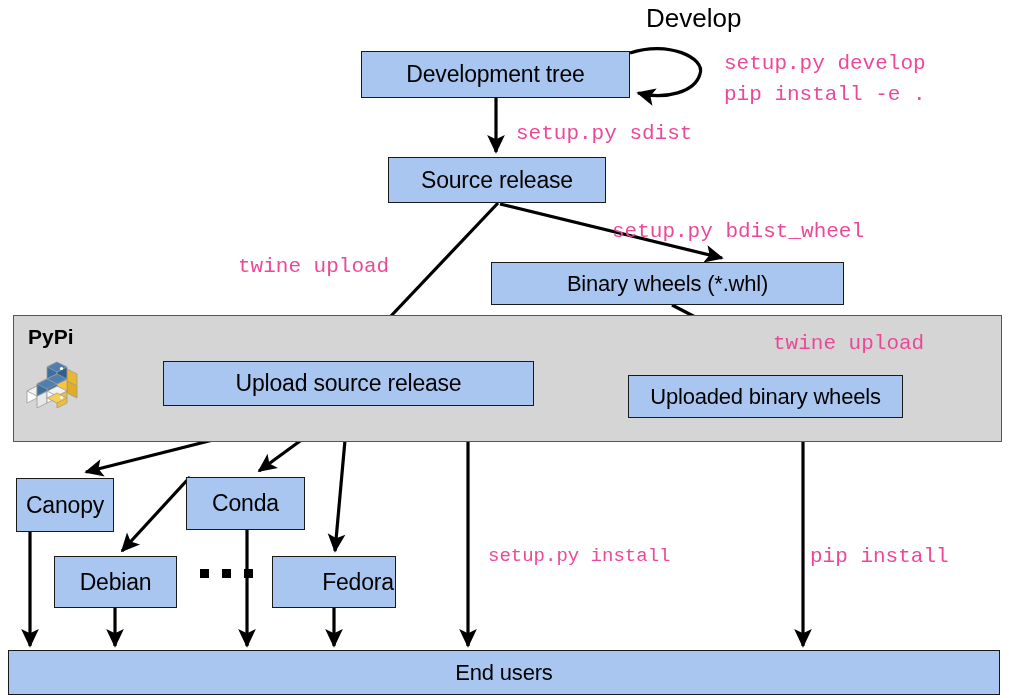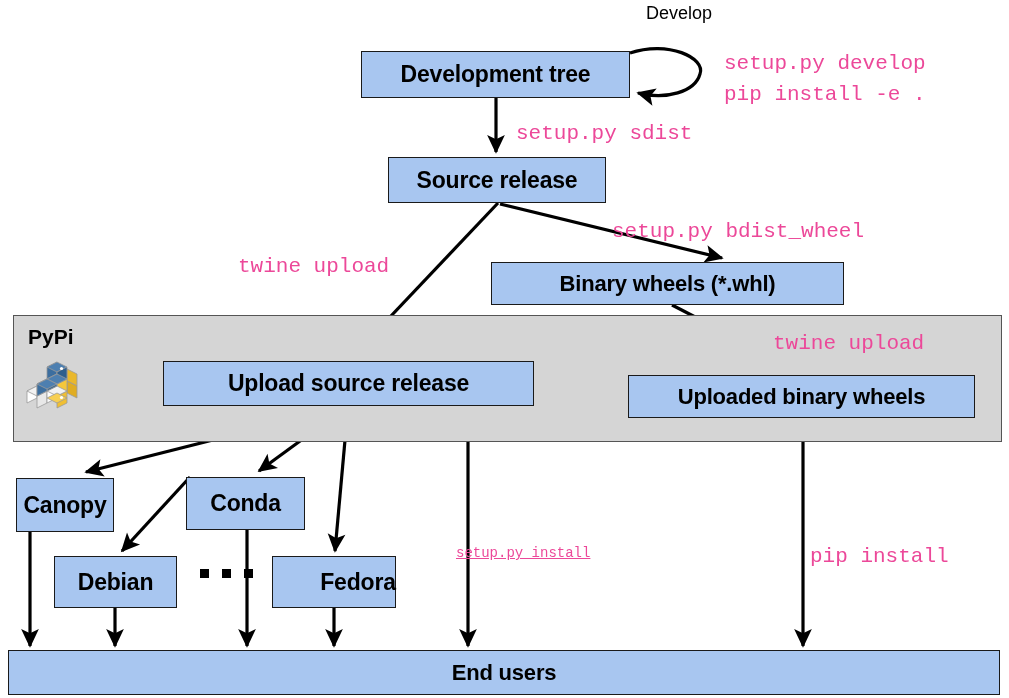--- a/index.html
+++ b/index.html
@@ -25,21 +25,21 @@
     width: 1009px;
     height: 698px;
   }
   .node {
     position: absolute;
     box-sizing: border-box;
     background: #a8c6f0;
     border: 1.6px solid #1a1a1a;
     color: #000000;
     font-family: "Liberation Sans", sans-serif;
-    font-weight: bold;
+    font-weight: normal;
     display: flex;
     align-items: center;
     justify-content: center;
     text-align: right;
     letter-spacing: -0.2px;
     z-index: 3;
   }
   .group-box {
     position: absolute;
     box-sizing: border-box;
@@ -178,48 +178,48 @@
       </div>
       <div class="node" style="left: 388px; top: 157px; width: 218px; height: 46px; font-size: 23px; background: rgb(168, 198, 240); border-color: rgb(26, 26, 26);">
         <span>Source release</span>
       </div>
       <div class="node" style="left: 491px; top: 262px; width: 353px; height: 43px; font-size: 22px; background: rgb(168, 198, 240); border-color: rgb(26, 26, 26);">
         <span>Binary wheels (*.whl)</span>
       </div>
       <div class="node" style="left: 163px; top: 361px; width: 371px; height: 45px; font-size: 23px; background: rgb(168, 198, 240); border-color: rgb(26, 26, 26);">
         <span>Upload source release</span>
       </div>
-      <div class="node" style="left: 628px; top: 375px; width: 347px; height: 43px; font-size: 22px; background: rgb(168, 198, 240); border-color: rgb(26, 26, 26);">
+      <div class="node" style="left: 628px; top: 375px; width: 275px; height: 43px; font-size: 22px; background: rgb(168, 198, 240); border-color: rgb(26, 26, 26);">
         <span>Uploaded binary wheels</span>
       </div>
       <div class="node" style="left: 16px; top: 478px; width: 98px; height: 54px; font-size: 23px; background: rgb(168, 198, 240); border-color: rgb(26, 26, 26);">
         <span>Canopy</span>
       </div>
       <div class="node" style="left: 186px; top: 477px; width: 119px; height: 53px; font-size: 23px; background: rgb(168, 198, 240); border-color: rgb(26, 26, 26);">
         <span>Conda</span>
       </div>
       <div class="node" style="left: 54px; top: 556px; width: 123px; height: 52px; font-size: 23px; background: rgb(168, 198, 240); border-color: rgb(26, 26, 26);">
         <span>Debian</span>
       </div>
       <div class="node" style="left: 272px; top: 556px; width: 124px; height: 52px; font-size: 23px; background: rgb(168, 198, 240); border-color: rgb(26, 26, 26); padding-left: 48px;">
         <span>Fedora</span>
       </div>
       <div class="node" style="left: 8px; top: 650px; width: 992px; height: 45px; font-size: 22px; background: rgb(168, 198, 240); border-color: rgb(26, 26, 26); justify-content: center;">
         <span>End users</span>
       </div>
     </div>
   <div id="labels-layer">
-      <div class="plain-label" style="left: 646px; top: 3px; font-size: 18px;">Develop</div>
+      <div class="plain-label" style="left: 646px; top: 3px; font-size: 26px;">Develop</div>
       <div class="edge-label" style="left: 724px; top: 52px; font-size: 21px;">setup.py develop</div>
       <div class="edge-label" style="left: 724px; top: 83px; font-size: 21px;">pip install -e .</div>
       <div class="edge-label" style="left: 516px; top: 122px; font-size: 21px;">setup.py sdist</div>
       <div class="edge-label" style="left: 612px; top: 220px; font-size: 21px;">setup.py bdist_wheel</div>
       <div class="edge-label" style="left: 238px; top: 255px; font-size: 21px;">twine upload</div>
       <div class="edge-label" style="left: 773px; top: 332px; font-size: 21px;">twine upload</div>
-      <div class="edge-label" style="left: 456px; top: 545px; font-size: 14px; text-decoration: underline;">setup.py install</div>
+      <div class="edge-label" style="left: 488px; top: 545px; font-size: 19px;">setup.py install</div>
       <div class="edge-label" style="left: 810px; top: 545px; font-size: 21px;">pip install</div>
       <div class="dots" style="left: 200px; top: 569px;">
         <i></i>
         <i></i>
         <i></i>
       </div>
     </div>
 
 </div>
 

